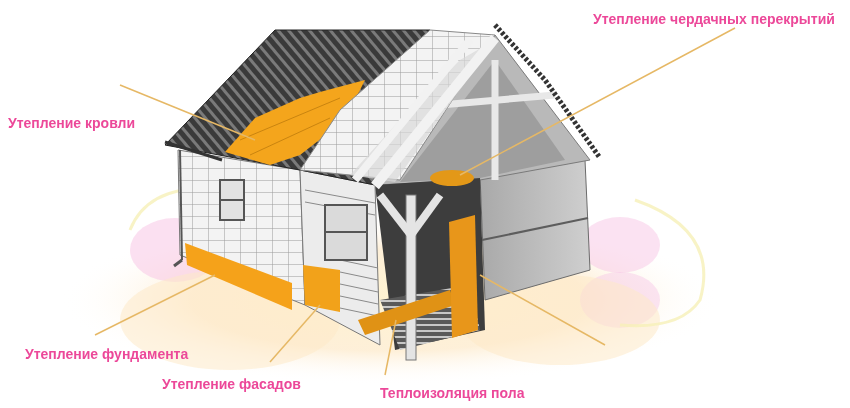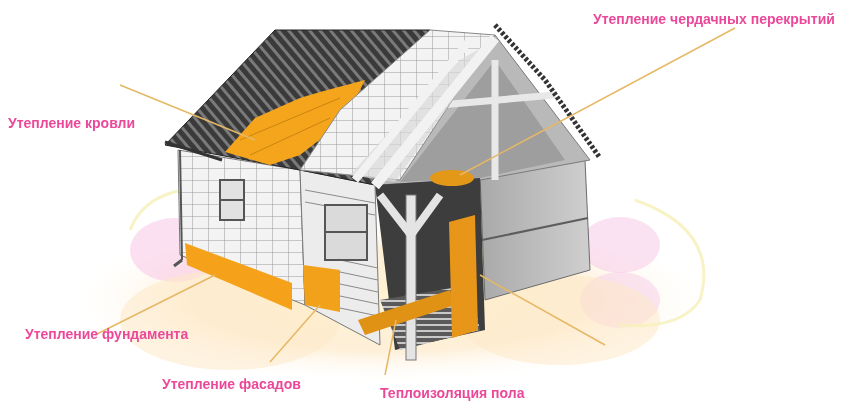--- a/index.html
+++ b/index.html
@@ -120,16 +120,16 @@
       <line x1="735" y1="28" x2="460" y2="175"></line>
       <line x1="95" y1="335" x2="215" y2="275"></line>
       <line x1="270" y1="362" x2="320" y2="305"></line>
       <line x1="385" y1="375" x2="396" y2="320"></line>
       <line x1="605" y1="345" x2="480" y2="275"></line>
     </g>
   </svg>
 
   <div class="label" style="left:8px;top:85px;margin-top:30px;">Утепление кровли</div>
   <div class="label" style="left:593px;top:11px;">Утепление чердачных перекрытий</div>
-  <div class="label" style="left:25px;top:326px;">Утепление фундамента</div>
+  <div class="label" style="left:25px;top:346px;">Утепление фундамента</div>
   <div class="label" style="left:162px;top:376px;text-align:center;">Утепление фасадов</div>
   <div class="label" style="left:380px;top:385px;">Теплоизоляция пола</div>
 </div>
 
 </body></html>

